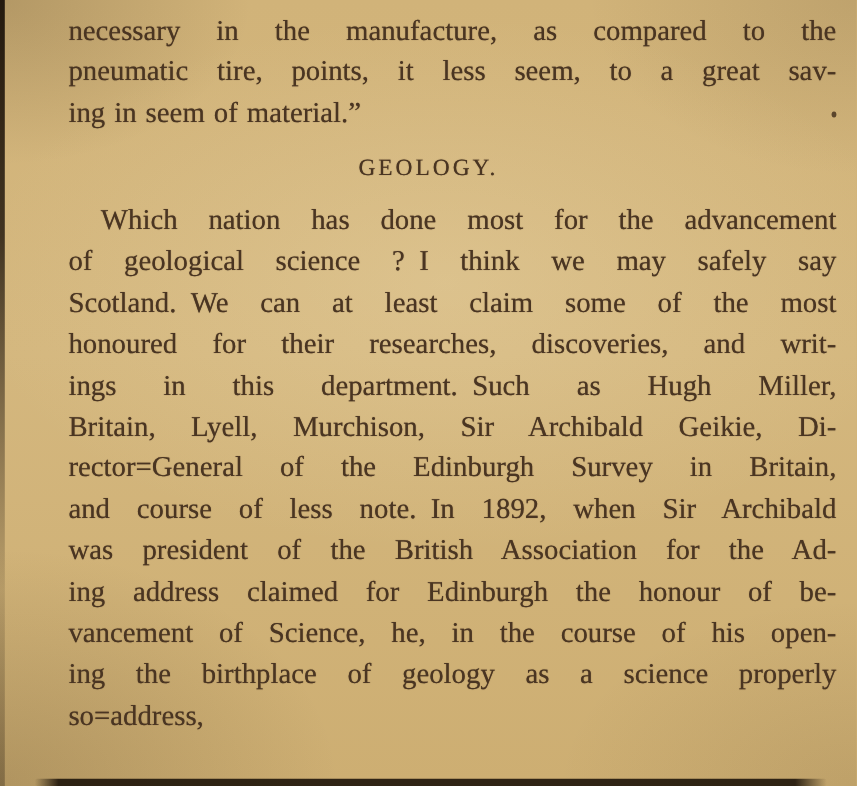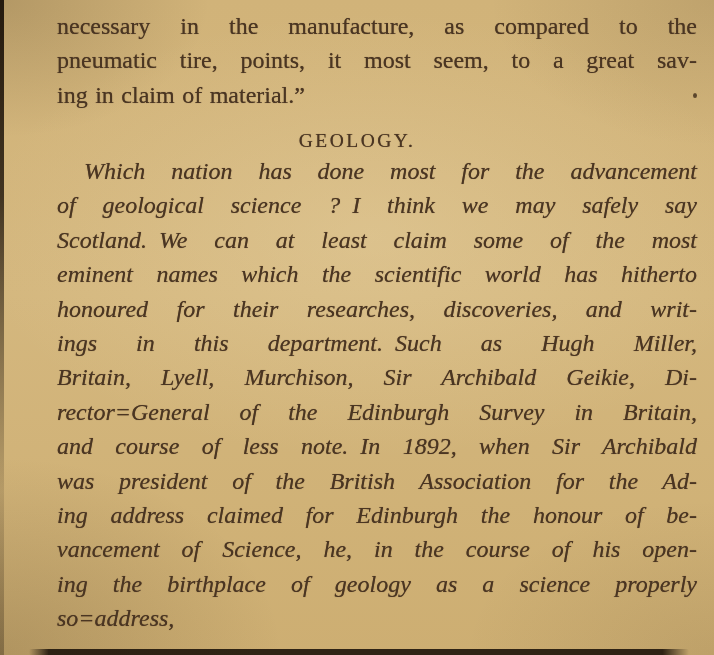--- a/index.html
+++ b/index.html
@@ -59,21 +59,21 @@
   }
   .para {
     position: absolute;
     left: 57px; right: 17px;
     font-size: 24px;
     color: var(--ink);
     text-shadow: 0 0 0.7px rgba(66, 46, 28, 0.75);
     word-spacing: 1.5px;
   }
   .para1 { top: 9px; }
-  .para2 { top: 154px; font-style: italic; }
+  .para2 { top: 167px; }
   .line {
     height: 34.4px;
     line-height: 34.4px;
     text-align: justify;
     text-align-last: justify;
     text-justify: inter-word;
     white-space: normal;
     overflow: visible;
   }
   .line.last { text-align-last: left; }
@@ -94,31 +94,30 @@
 <body>
 
 <div class="page">
 
   <div class="edge-left"></div>
   <div class="edge-bottom"></div>
   <div class="ink-dot"></div>
 
   <section class="para para1">
     <div class="line">necessary in the manufacture, as compared to the</div>
-    <div class="line">pneumatic tire, points, it most seem, to a great sav-</div>
-    <div class="line last">ing in claim of material.”</div>
+    <div class="line">pneumatic tire, points, it less seem, to a great sav-</div>
+    <div class="line last">ing in seem of material.”</div>
   </section>
 
   <h2 class="heading">GEOLOGY.</h2>
 
   <section class="para para2">
     <div class="line indent">Which nation has done most for the advancement</div>
     <div class="line">of geological science ? I think we may safely say</div>
     <div class="line">Scotland. We can at least claim some of the most</div>
-    <div class="line">eminent names which the scientific world has hitherto</div>
     <div class="line">honoured for their researches, discoveries, and writ-</div>
     <div class="line">ings in this department. Such as Hugh Miller,</div>
     <div class="line">Britain, Lyell, Murchison, Sir Archibald Geikie, Di-</div>
     <div class="line">rector=General of the Edinburgh Survey in Britain,</div>
     <div class="line">and course of less note. In 1892, when Sir Archibald</div>
     <div class="line">was president of the British Association for the Ad-</div>
     <div class="line">ing address claimed for Edinburgh the honour of be-</div>
     <div class="line">vancement of Science, he, in the course of his open-</div>
     <div class="line">ing the birthplace of geology as a science properly</div>
     <div class="line last">so=address,</div>

